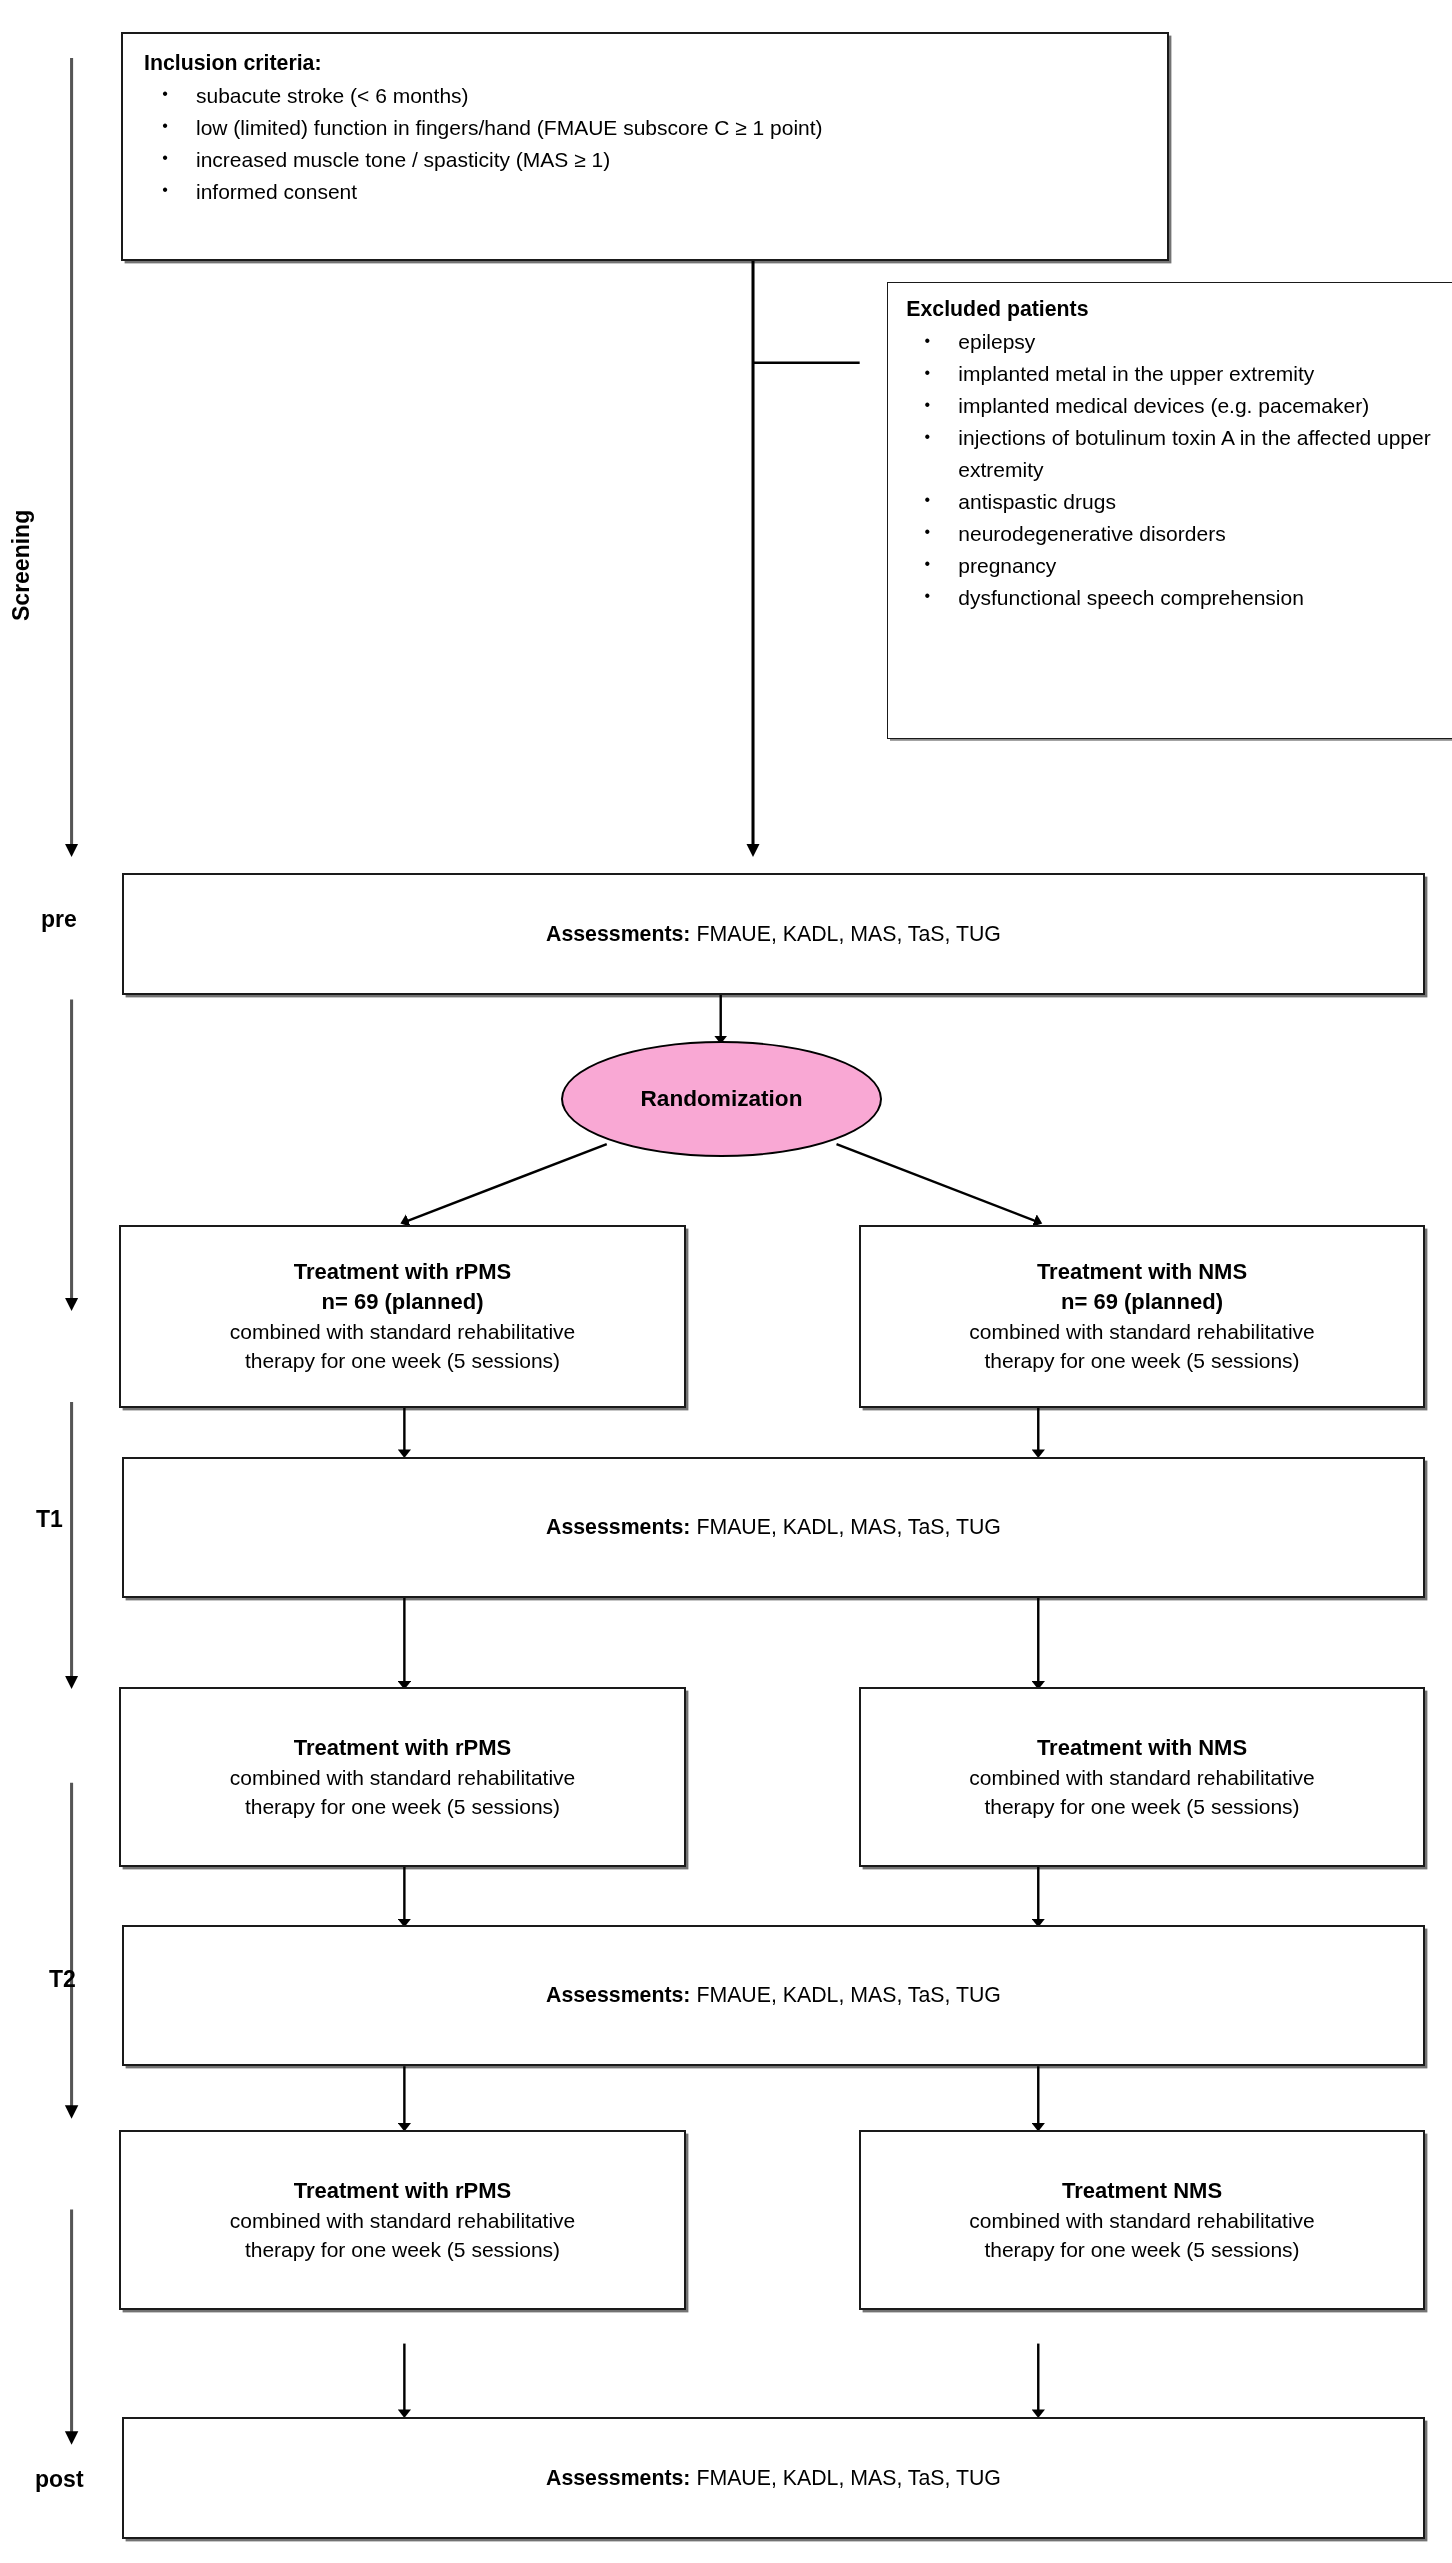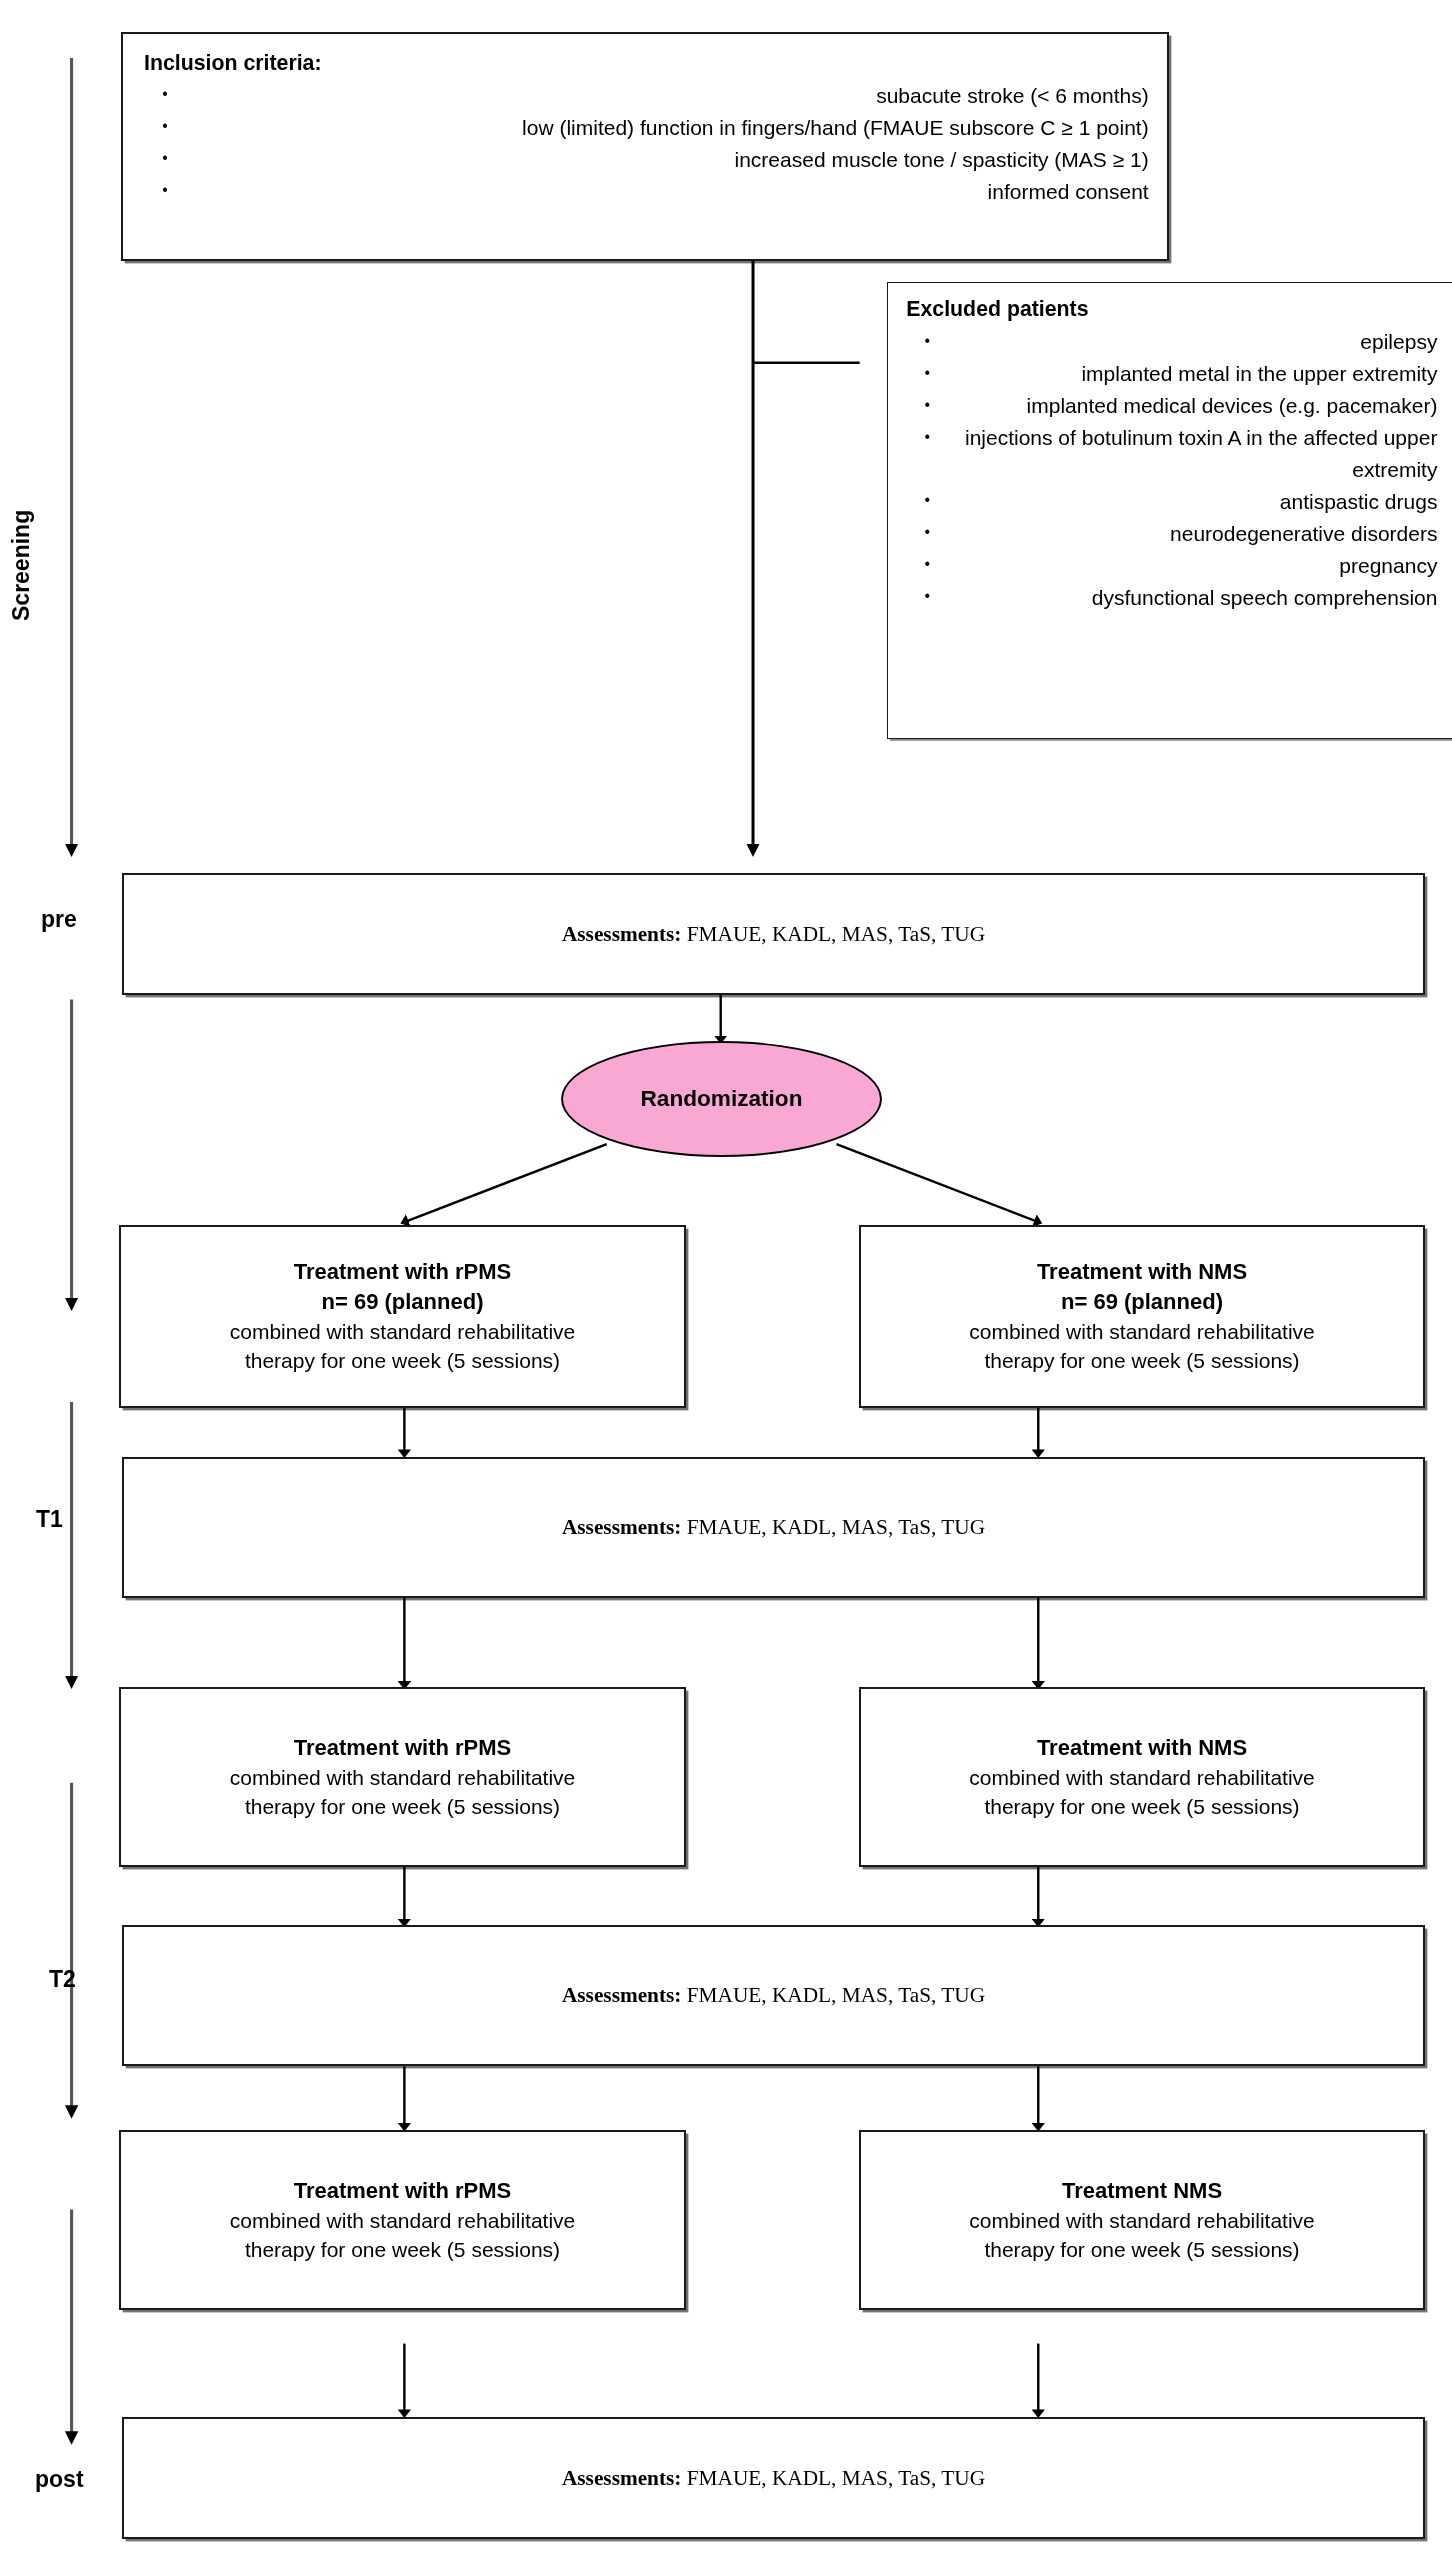--- a/index.html
+++ b/index.html
@@ -41,21 +41,20 @@
   ul.criteria {
     list-style: none;
     margin: 0;
     padding: 0;
   }
   ul.criteria li {
     position: relative;
     font-size: 21px;
     line-height: 1.52;
     padding-left: 52px;
-    text-align: right;
   }
   ul.criteria li::before {
     content: "\2022";
     position: absolute;
     left: 18.3px;
     top: -0.6px;
     font-size: 16px;
     line-height: 1.82;
   }
 
@@ -65,21 +64,20 @@
   
   .assess {
     display: flex;
     align-items: center;
     justify-content: center;
   }
   .assess-text {
     font-size: 21.3px;
     text-align: left;
     white-space: nowrap;
-    font-family: Liberation Serif, serif;
   }
   .assess-text b { font-weight: bold; }
 
   
   .treat {
     display: flex;
     flex-direction: column;
     align-items: center;
     justify-content: center;
     text-align: center;

